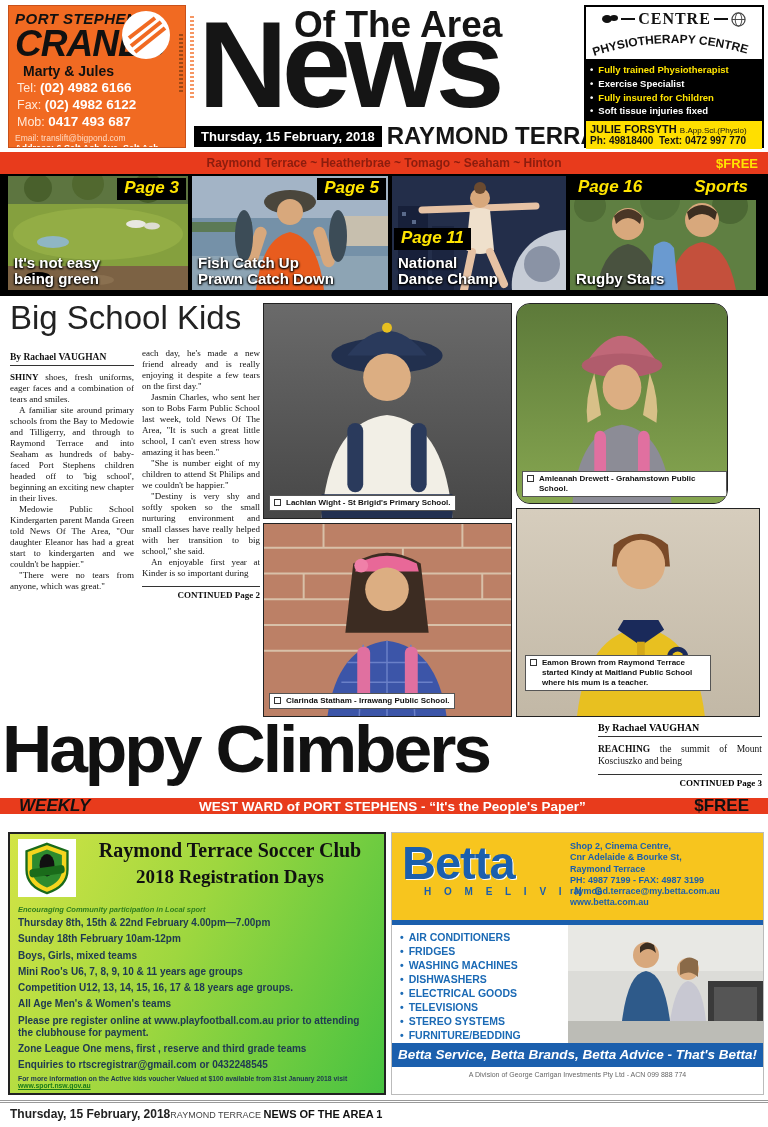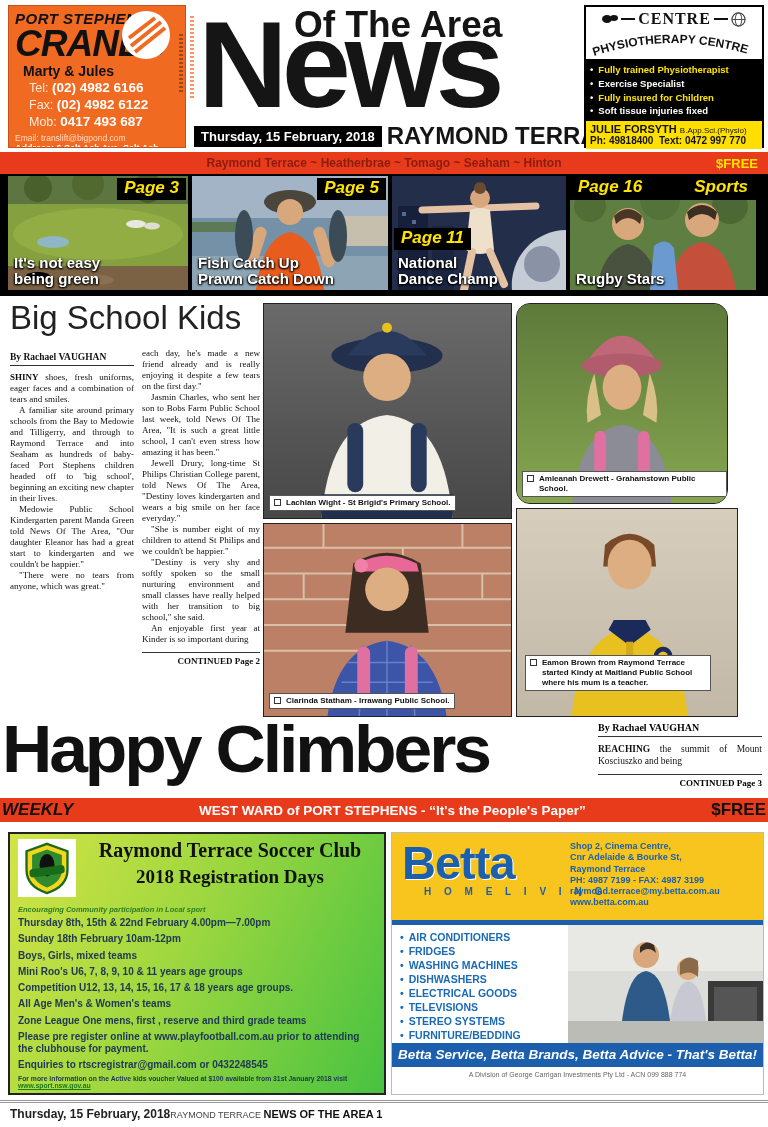--- a/index.html
+++ b/index.html
@@ -4,21 +4,21 @@
 <style>
   * { margin:0; padding:0; box-sizing:border-box; }
   body { font-family:"Liberation Sans", sans-serif; background:#ddd; }
   .page { position:relative; width:768px; height:1127px; background:#fff; margin:0 auto; overflow:hidden; }
 
   
   .cranes { position:absolute; left:8px; top:5px; width:178px; height:143px; background:#f16a22; border:1px solid #c8511a; padding:4px 6px; overflow:hidden; }
   .cranes .region { font-style:italic; font-weight:bold; font-size:15px; color:#111; letter-spacing:0.5px; }
   .cranes .name { font-style:italic; font-weight:bold; font-size:37px; color:#111; line-height:0.9; letter-spacing:-1px; }
   .cranes .people { font-weight:bold; font-size:14px; color:#111; margin:3px 0 1px 8px; }
-  .cranes .cline { font-size:12.5px; color:#ffe9d8; margin-left:14px; line-height:1.25; }
+  .cranes .cline { font-size:12.5px; color:#ffe9d8; margin-left:2px; line-height:1.25; }
   .cranes .cline b { color:#fff; font-size:13.5px; }
   .cranes .email { font-size:8.5px; color:#ffd9c0; margin-top:2px; }
   .cranes .addr { font-size:9px; color:#fff; font-weight:bold; }
   .crane-circ { position:absolute; right:14px; top:4px; }
   .vert-strip { position:absolute; width:4px; background:repeating-linear-gradient(180deg,#7a3a10 0 2px,transparent 2px 4px); opacity:.7; }
 
   .physio { position:absolute; left:584px; top:5px; width:180px; height:143px; border:2px solid #000; background:#fff; }
   .physio-top { position:relative; height:52px; background:#fff; padding-top:3px; }
   .medowie-row { display:flex; align-items:center; justify-content:center; gap:3px; }
   .medowie-row .dash { width:14px; height:2px; background:#111; }
@@ -71,21 +71,21 @@
   .cap-sq { flex:0 0 auto; width:7px; height:7px; border:1px solid #333; margin-top:1px; }
 
   
   .headline2 { position:absolute; left:2px; top:710px; width:600px; font-weight:bold; font-size:67px; letter-spacing:-3px; color:#111; white-space:nowrap; transform:scaleX(1.04); transform-origin:left; }
   .story2 { position:absolute; left:598px; top:722px; width:164px; }
   .story2 .byline { font-family:"Liberation Serif", serif; font-weight:bold; font-size:10px; border-bottom:1px solid #333; padding-bottom:3px; margin-bottom:6px; }
   .story2 .txt { font-family:"Liberation Serif", serif; font-size:9.5px; line-height:12px; text-align:justify; color:#111; }
   .story2 .continued { font-family:"Liberation Serif", serif; }
 
   
-  .weekly { position:absolute; left:0; top:798px; width:768px; height:24px; background:#e83b1c; display:flex; align-items:center; padding:0 2px; }
+  .weekly { position:absolute; left:0; top:798px; width:768px; height:16px; background:#e83b1c; display:flex; align-items:center; padding:0 19px; }
   .weekly .wl { font-weight:bold; font-size:17px; color:#111; font-style:italic; }
   .weekly .wc { flex:1; text-align:center; font-weight:bold; font-size:13.5px; color:#fff; }
   .weekly .wr { font-weight:bold; font-size:17px; color:#111; }
 
   
   .soccer { position:absolute; left:8px; top:832px; width:378px; height:263px; border:2px solid #222; background:linear-gradient(115deg,#d3e445 0%, #9ed73f 45%, #47c241 100%); padding:5px 8px; }
   .soccer-head { position:relative; min-height:62px; }
   .soccer-logo { position:absolute; left:0; top:0; width:58px; height:58px; background:#fff; padding:2px; }
   .soccer-titles { margin-left:66px; text-align:center; font-family:"Liberation Serif", serif; font-weight:bold; color:#111; }
   .soccer-titles .st1 { font-size:20px; }
@@ -308,21 +308,20 @@
   <div class="acol col1">
     <div class="para first"><b>SHINY</b><span> shoes, fresh uniforms, eager faces and a combination of tears and smiles.</span></div>
     <div class="para">A familiar site around primary schools from the Bay to Medowie and Tilligerry, and through to Raymond Terrace and into Seaham as hundreds of baby-faced Port Stephens children headed off to 'big school', beginning an exciting new chapter in their lives.</div>
     <div class="para">Medowie Public School Kindergarten parent Manda Green told News Of The Area, "Our daughter Eleanor has had a great start to kindergarten and we couldn't be happier."</div>
     <div class="para">"There were no tears from anyone, which was great."</div>
   </div>
 
   <div class="acol col2">
     <div class="para first">each day, he's made a new friend already and is really enjoying it despite a few tears on the first day."</div>
     <div class="para">Jasmin Charles, who sent her son to Bobs Farm Public School last week,  told News Of The Area, "It is such a great little school, I can't even stress how amazing it has been."</div>
-    <div class="para">Jewell Drury, long-time St Philips Christian College parent, told News Of The Area, "Destiny loves kindergarten and wears a big smile on her face everyday."</div>
     <div class="para">"She is number eight of my children to attend St Philips and we couldn't be happier."</div>
     <div class="para">"Destiny is very shy and softly spoken so the small nurturing environment and small classes have really helped with her transition to big school," she said.</div>
     <div class="para">An enjoyable first year at Kinder is so important during</div>
     <div class="continued">CONTINUED Page 2</div>
   </div>
 
   <div class="photo" style="left:263px; top:303px; width:249px; height:216px;">
     <svg viewBox="0 0 249 216" preserveAspectRatio="none">
       <defs>
           <linearGradient id="pgA" x1="0" y1="0" x2="0" y2="1">
@@ -400,21 +399,21 @@
       </g>
       <rect x="94" y="124" width="13" height="54" rx="6" fill="#e070a0"></rect>
       <rect x="142" y="124" width="13" height="54" rx="6" fill="#e070a0"></rect>
     </svg>
     <div class="cap-box" style="left:5px; bottom:7px;">
       <span class="cap-sq"></span>
       <span>Clarinda Statham - Irrawang Public School.</span>
     </div>
   </div>
 
-  <div class="photo" style="left:516px; top:508px; width:222px; height:209px;">
+  <div class="photo" style="left:516px; top:508px; width:244px; height:209px;">
     <svg viewBox="0 0 250 209" preserveAspectRatio="none">
       <defs>
           <linearGradient id="pgD" x1="0" y1="0" x2="0" y2="1">
             <stop offset="0" stop-color="#d6cdbd"></stop>
             <stop offset="1" stop-color="#c2b8a6"></stop>
           </linearGradient>
         </defs>
       <rect width="250" height="209" fill="url(#pgD)"></rect>
       <path d="M 100 36 Q 128 14 156 36 L 158 58 L 98 58 Z" fill="#7a4a28"></path>
       <circle cx="128" cy="56" r="25" fill="#dcae82"></circle>
@@ -458,22 +457,22 @@
         <div class="st2">2018 Registration Days</div>
       </div>
     </div>
     <div class="tagline">Encouraging Community participation in Local sport</div>
     <div class="sline">Thursday 8th, 15th &amp; 22nd  February 4.00pm—7.00pm</div>
     <div class="sline">Sunday 18th February 10am-12pm</div>
     <div class="sline">Boys, Girls, mixed teams</div>
     <div class="sline">Mini Roo's U6, 7, 8, 9, 10 &amp; 11 years age groups</div>
     <div class="sline">Competition U12, 13, 14, 15, 16, 17 &amp; 18 years age groups.</div>
     <div class="sline">All Age Men's &amp; Women's teams</div>
+    <div class="sline">Please pre register online at www.playfootball.com.au prior to attending the clubhouse for payment.</div>
     <div class="sline">Zone League One mens, first , reserve and third grade teams</div>
-    <div class="sline">Please pre register online at www.playfootball.com.au prior to attending the clubhouse for payment.</div>
     <div class="sline">Enquiries to rtscregistrar@gmail.com or 0432248545</div>
     <div class="fine">For more information on the Active kids voucher Valued at $100 available from 31st January 2018 visit</div>
     <div class="fine-link">www.sport.nsw.gov.au</div>
   </div>
 
   <div class="betta">
     <div class="betta-head">
       <div class="betta-logo">Betta</div>
       <div class="betta-logo-sub">H O M E   L I V I N G</div>
       <div class="betta-addr">

